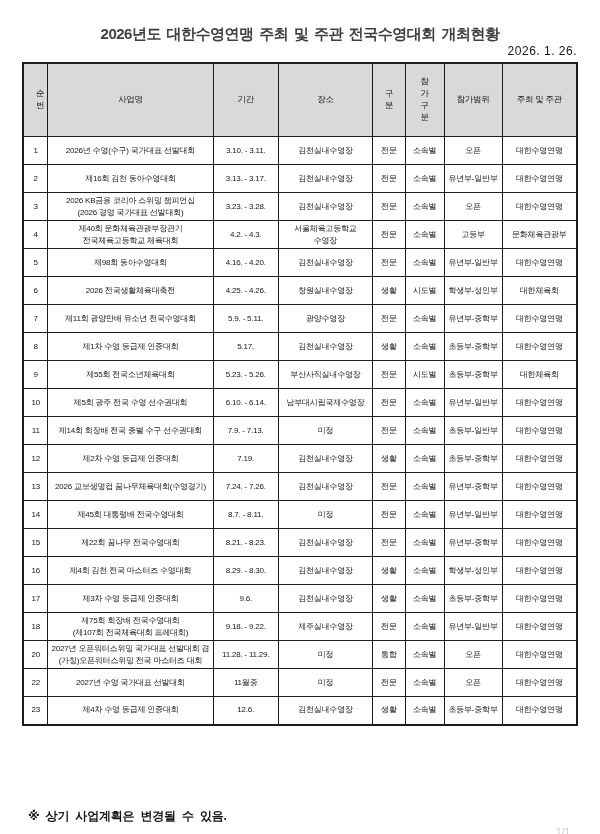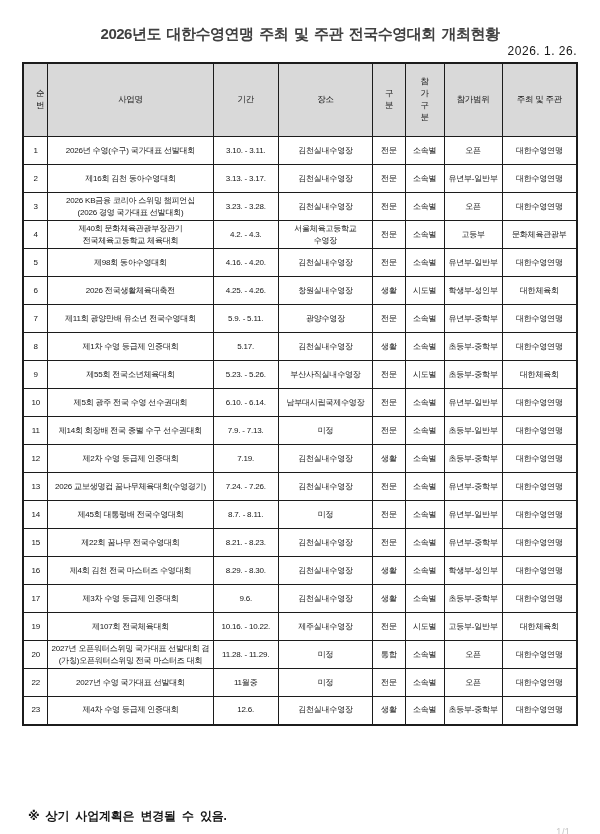--- a/index.html
+++ b/index.html
@@ -261,28 +261,29 @@
           <td class="col-no">17</td>
           <td class="col-name">제3차 수영 등급제 인증대회</td>
           <td class="col-period">9.6.</td>
           <td class="col-venue">김천실내수영장</td>
           <td class="col-category">생활</td>
           <td class="col-participation-type">소속별</td>
           <td class="col-participation-range">초등부-중학부</td>
           <td class="col-organizer">대한수영연맹</td>
         </tr>
         <tr>
-          <td class="col-no">19</td>
-          <td class="col-name">제107회 전국체육대회</td>
-          <td class="col-period">10.16. - 10.22.</td>
+          <td class="col-no">18</td>
+          <td class="col-name">제75회 회장배 전국수영대회
+(제107회 전국체육대회 프레대회)</td>
+          <td class="col-period">9.18. - 9.22.</td>
           <td class="col-venue">제주실내수영장</td>
           <td class="col-category">전문</td>
-          <td class="col-participation-type">시도별</td>
-          <td class="col-participation-range">고등부-일반부</td>
-          <td class="col-organizer">대한체육회</td>
+          <td class="col-participation-type">소속별</td>
+          <td class="col-participation-range">유년부-일반부</td>
+          <td class="col-organizer">대한수영연맹</td>
         </tr>
         <tr>
           <td class="col-no">20</td>
           <td class="col-name">2027년 오픈워터스위밍 국가대표 선발대회 겸
 (가칭)오픈워터스위밍 전국 마스터즈 대회</td>
           <td class="col-period">11.28. - 11.29.</td>
           <td class="col-venue">미정</td>
           <td class="col-category">통합</td>
           <td class="col-participation-type">소속별</td>
           <td class="col-participation-range">오픈</td>

